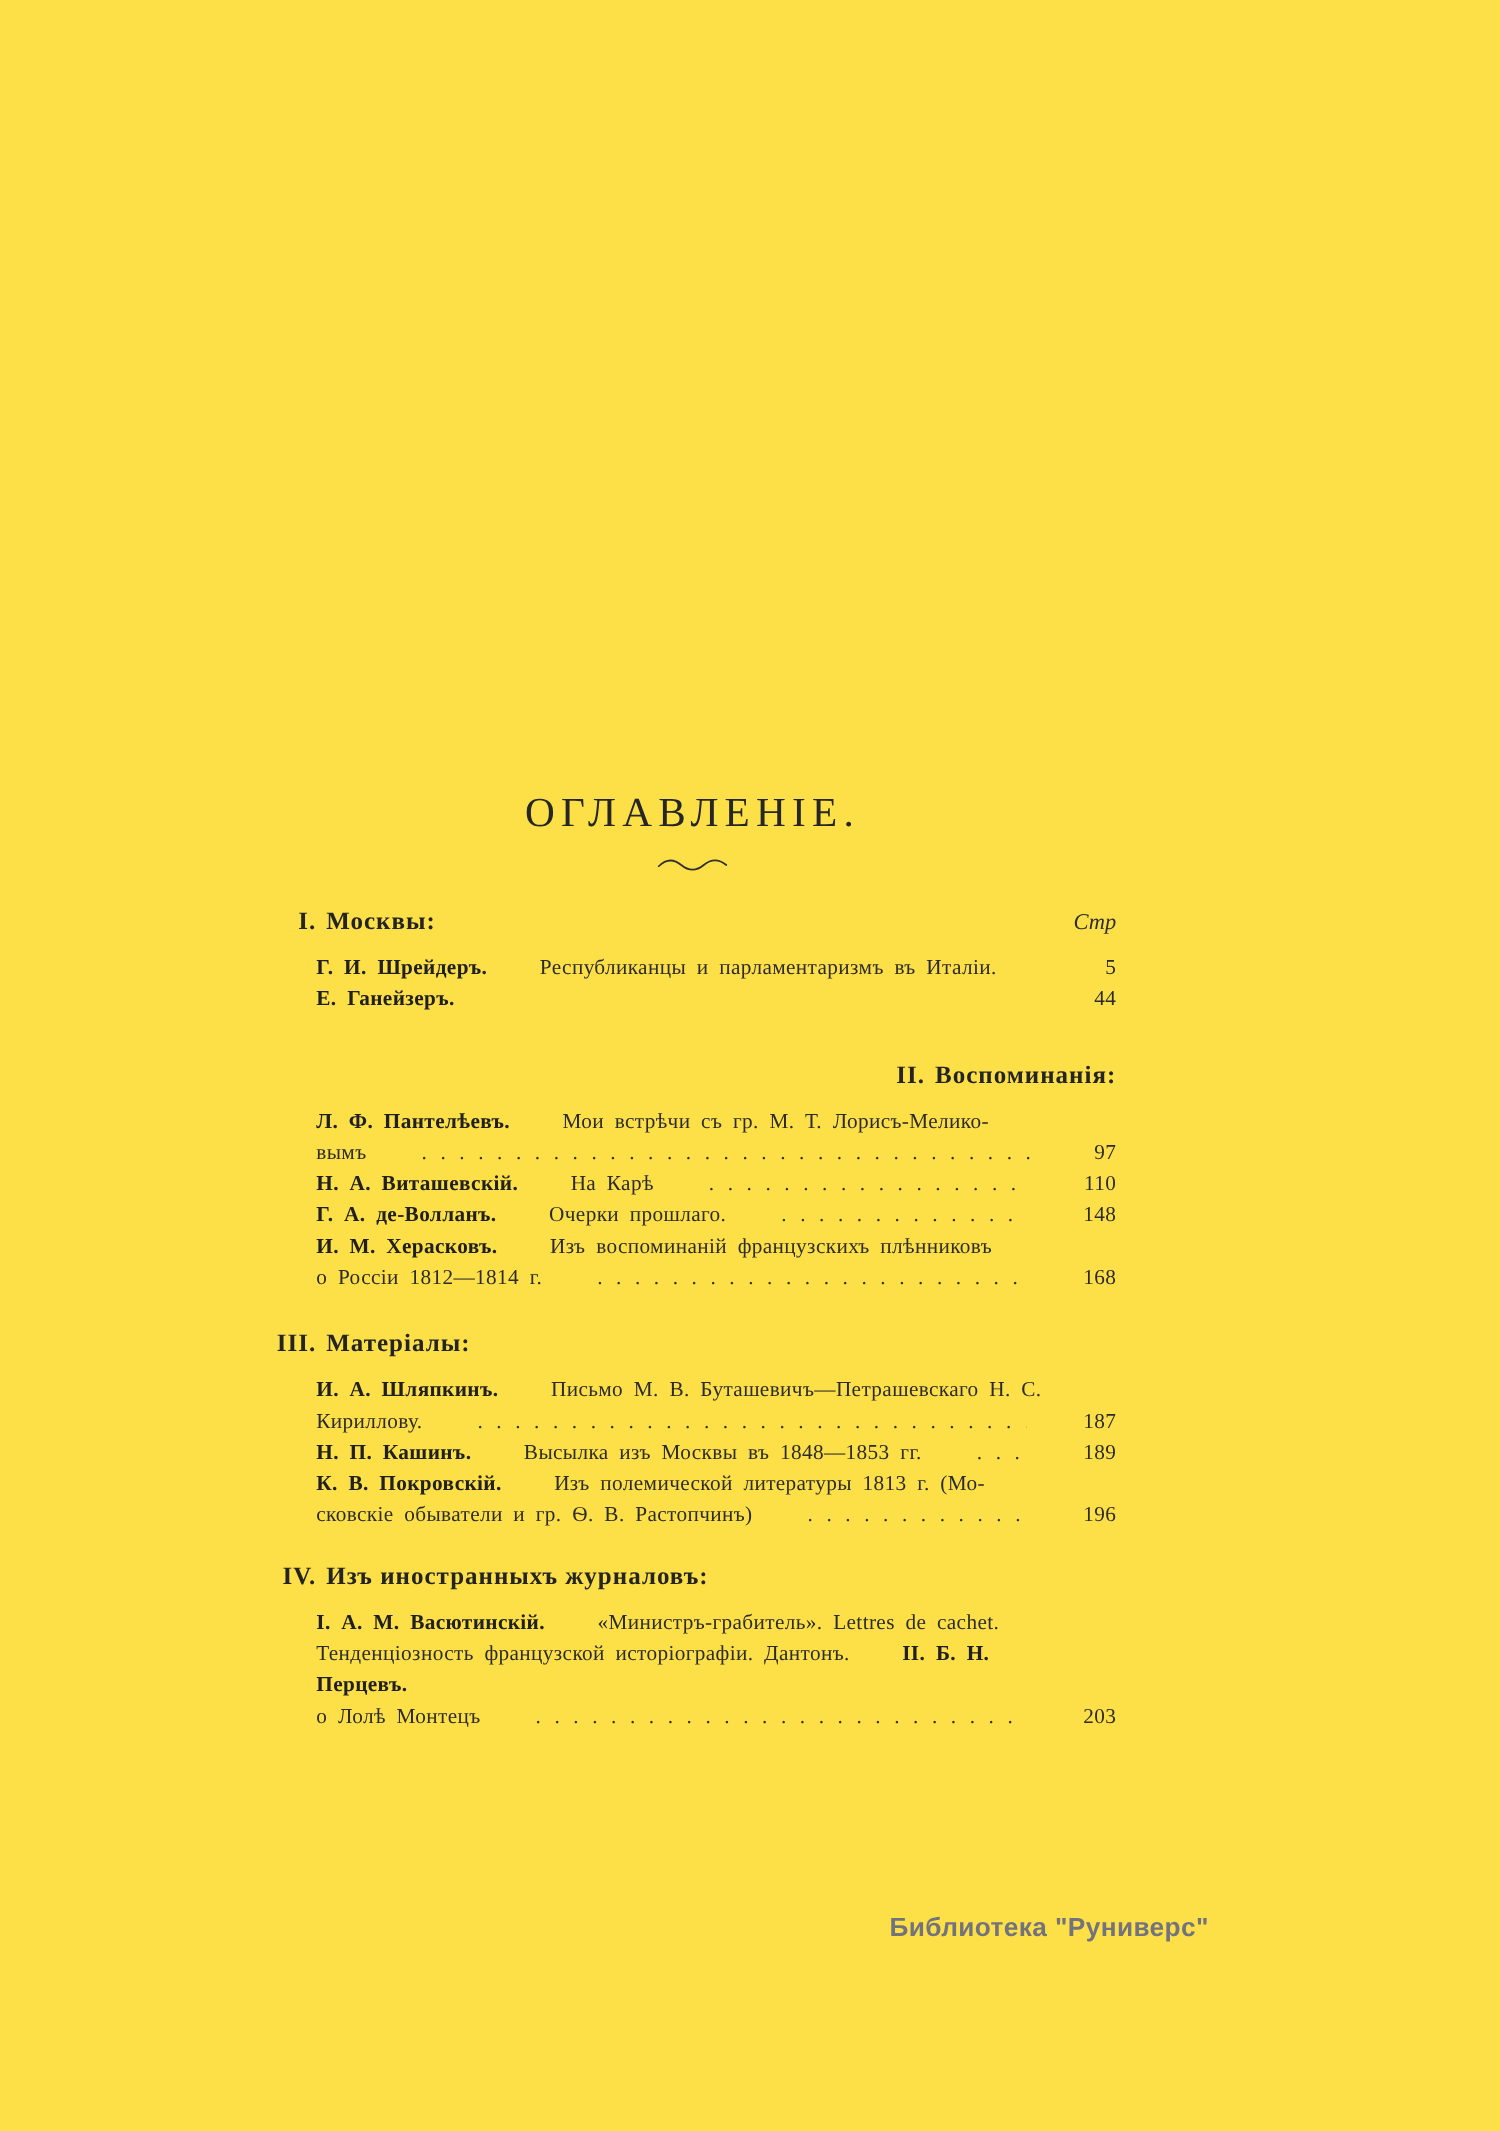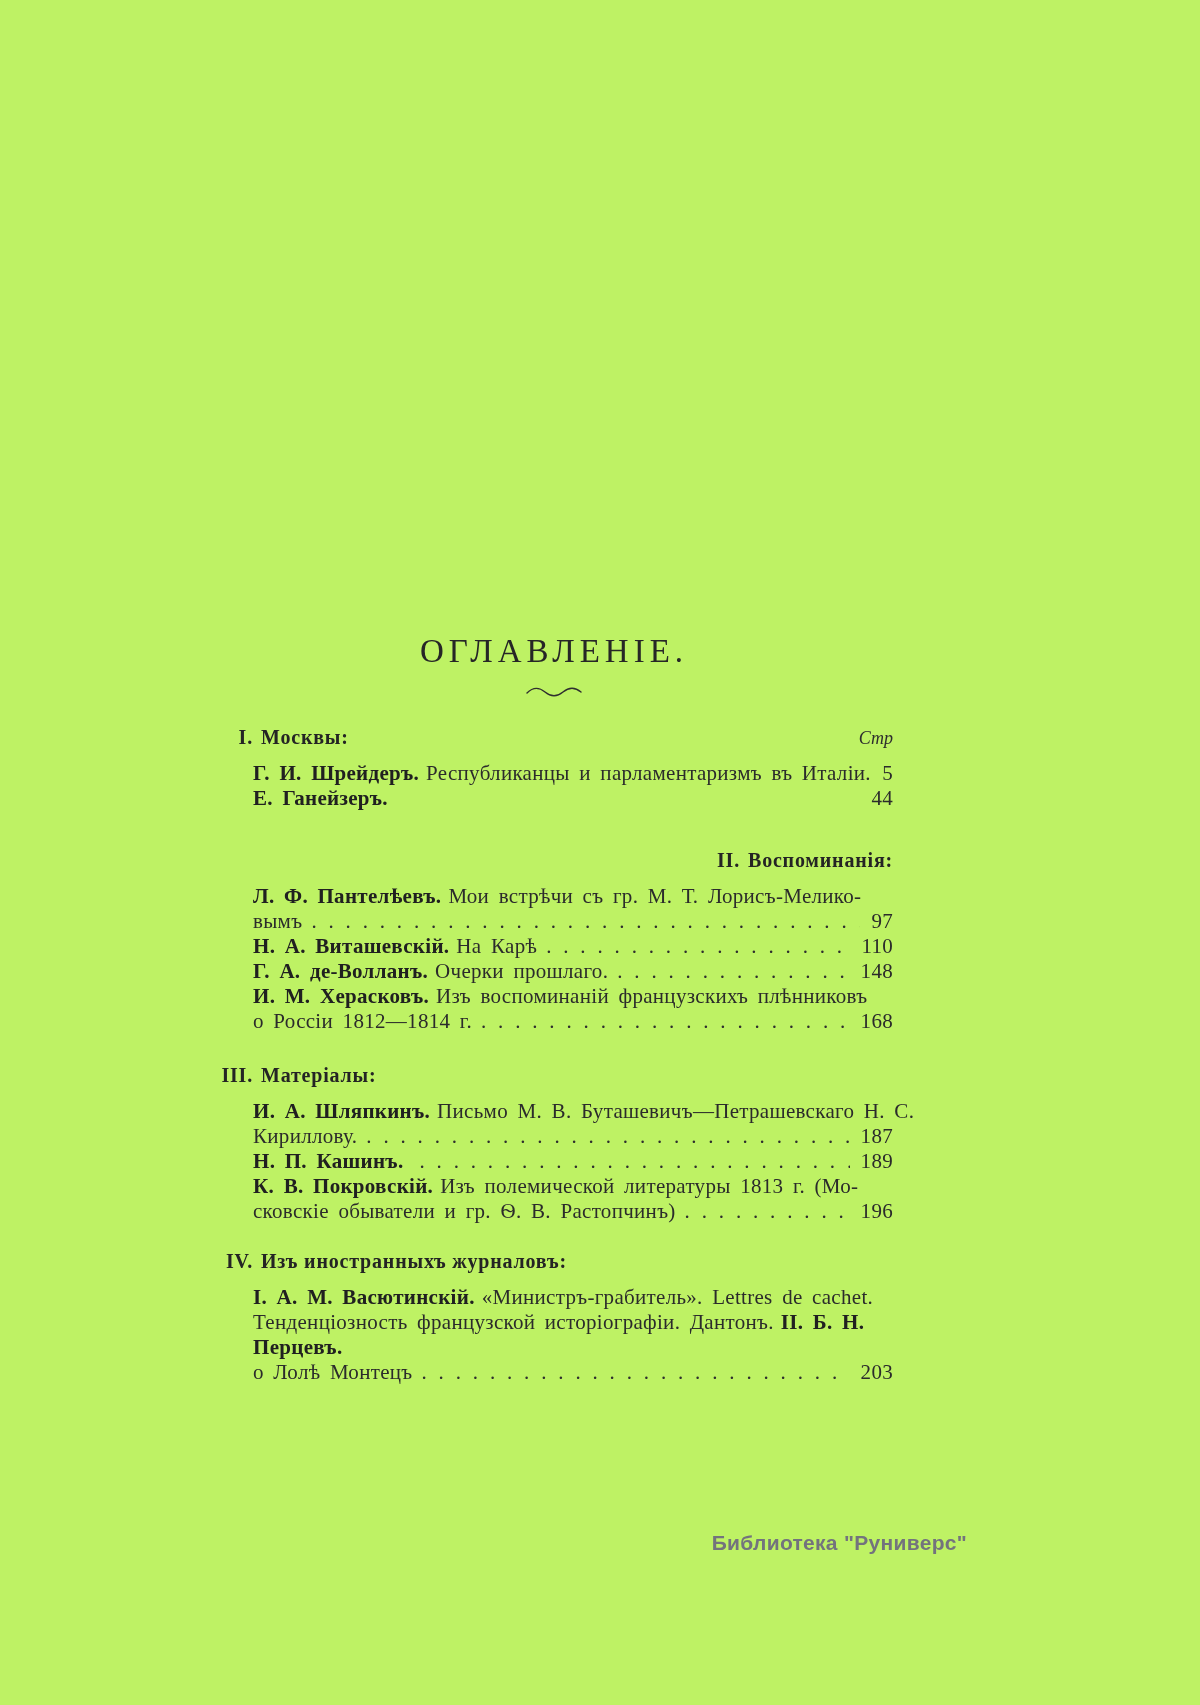--- a/index.html
+++ b/index.html
@@ -4,21 +4,21 @@
 <style>
   * { margin: 0; padding: 0; box-sizing: border-box; }
   html, body { background: #fdfdfb; }
   body {
     width: 1200px; height: 1705px;
     position: relative;
     font-family: "Liberation Serif", serif;
     color: #2b2b2b;
     overflow: hidden;
   }
-  .page { position: absolute; inset: 0; background: #bef264; }
+  .page { position: absolute; inset: 0; background: #fde047; }
   .content {
     position: absolute; left: 215px; top: 0;
     width: 678px;
     padding-top: 633px;
   }
   .title {
     font-size: 33px;
     font-weight: 500;
     letter-spacing: 5px;
     text-align: center;
@@ -34,22 +34,22 @@
   .s2 .headrow { margin-top: 38px; justify-content: flex-end; }
   .s3 .headrow { margin-top: 30px; }
   .s4 .headrow { margin-top: 26px; }
   .heading { display: flex; align-items: baseline; font-size: 20px; font-weight: bold; letter-spacing: 0.8px; color: #242424; }
   .hnum { display: inline-block; width: 38px; text-align: right; margin-right: 8px; }
   .hdr-page { font-style: italic; font-size: 18px; color: #2e2e2e; }
 
   .entries { margin-top: 12px; margin-left: 38px; }
   .line {
     display: flex; align-items: flex-end;
-    font-size: 21px; line-height: 25px;
-    word-spacing: 4px; letter-spacing: 0.3px;
+    font-size: 17px; line-height: 25px;
+    word-spacing: 4px; letter-spacing: 0.3px; gap: 35px;
   }
   .b { font-weight: bold; margin-right: 7px; white-space: nowrap; color: #202020; }
   .post { font-weight: bold; margin-left: 7px; white-space: nowrap; color: #202020; }
   .t { white-space: nowrap; }
   .fill { flex: 1 1 auto; }
   .dots {
     flex: 1 1 auto;
     overflow: hidden; white-space: nowrap;
     margin-left: 9px; margin-right: 2px;
     word-spacing: 6px;
@@ -154,20 +154,21 @@
           <span class="b">И. А. Шляпкинъ.</span>
           <span class="t">Письмо М. В. Буташевичъ—Петрашевскаго Н. С.</span>
         </div>
         <div class="line">
           <span class="t">Кириллову.</span>
           <span class="dots">. . . . . . . . . . . . . . . . . . . . . . . . . . . . . . . . . . . . . . . . . . . . . . . . . . . . . . . . . . . . . . . . . . . . . . </span>
           <span class="pg">187</span>
         </div>
         <div class="line">
           <span class="b">Н. П. Кашинъ.</span>
+          <span class="t">Высылка изъ Москвы въ 1848—1853 гг.</span>
           <span class="dots">. . . . . . . . . . . . . . . . . . . . . . . . . . . . . . . . . . . . . . . . . . . . . . . . . . . . . . . . . . . . . . . . . . . . . . </span>
           <span class="pg">189</span>
         </div>
         <div class="line">
           <span class="b">К. В. Покровскій.</span>
           <span class="t">Изъ полемической литературы 1813 г. (Мо-</span>
         </div>
         <div class="line">
           <span class="t">сковскіе обыватели и гр. Ѳ. В. Растопчинъ)</span>
           <span class="dots">. . . . . . . . . . . . . . . . . . . . . . . . . . . . . . . . . . . . . . . . . . . . . . . . . . . . . . . . . . . . . . . . . . . . . . </span>

